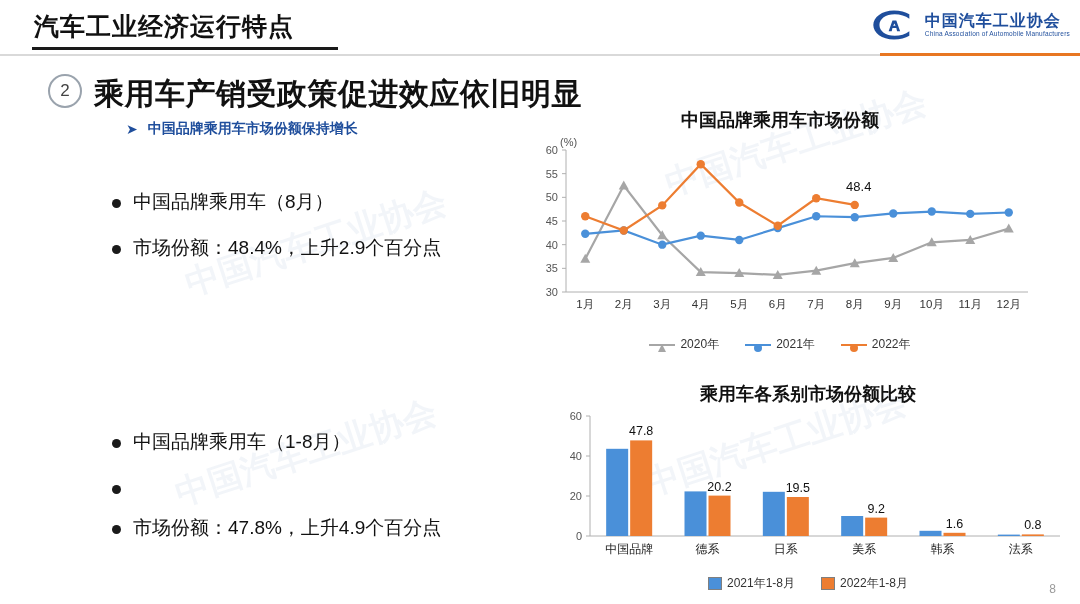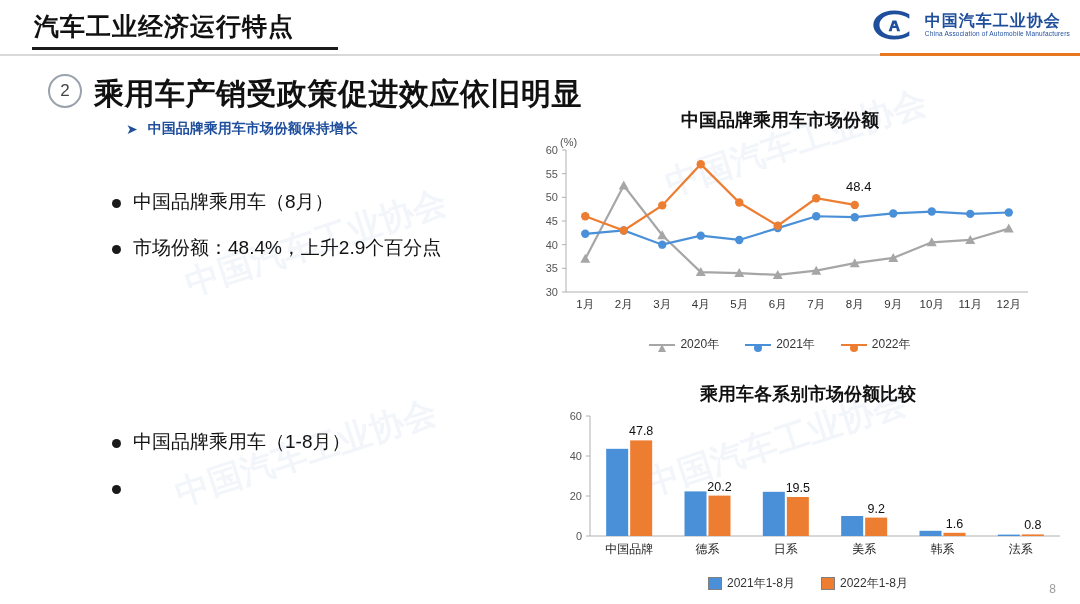--- a/index.html
+++ b/index.html
@@ -277,20 +277,24 @@
     </div>
   </div>
 
   <div class="bullet-group bullets-b">
     <div class="bullet">
       <span class="bullet-dot"></span>
       <span class="bullet-text">中国品牌乘用车（1-8月）</span>
     </div>
     <div class="bullet">
       <span class="bullet-dot"></span>
+    </div>
+    <div class="bullet">
+      <span class="bullet-dot"></span>
+      <span class="bullet-text">市场份额：47.8%，上升4.9个百分点</span>
     </div>
   </div>
 
   <div class="chart-box chart1">
     <div class="chart-title">中国品牌乘用车市场份额</div>
     <svg id="svg-line" width="520" height="200" viewBox="0 0 520 200">
         <text x="38" y="164" text-anchor="end" font-size="11" fill="#555" font-family="&quot;Liberation Sans&quot;, sans-serif">30</text>
         <line x1="42" x2="46" y1="160" y2="160" stroke="#b0b0b0" stroke-width="1"></line>
         <text x="38" y="140.33333333333334" text-anchor="end" font-size="11" fill="#555" font-family="&quot;Liberation Sans&quot;, sans-serif">35</text>
         <line x1="42" x2="46" y1="136.33333333333334" y2="136.33333333333334" stroke="#b0b0b0" stroke-width="1"></line>

